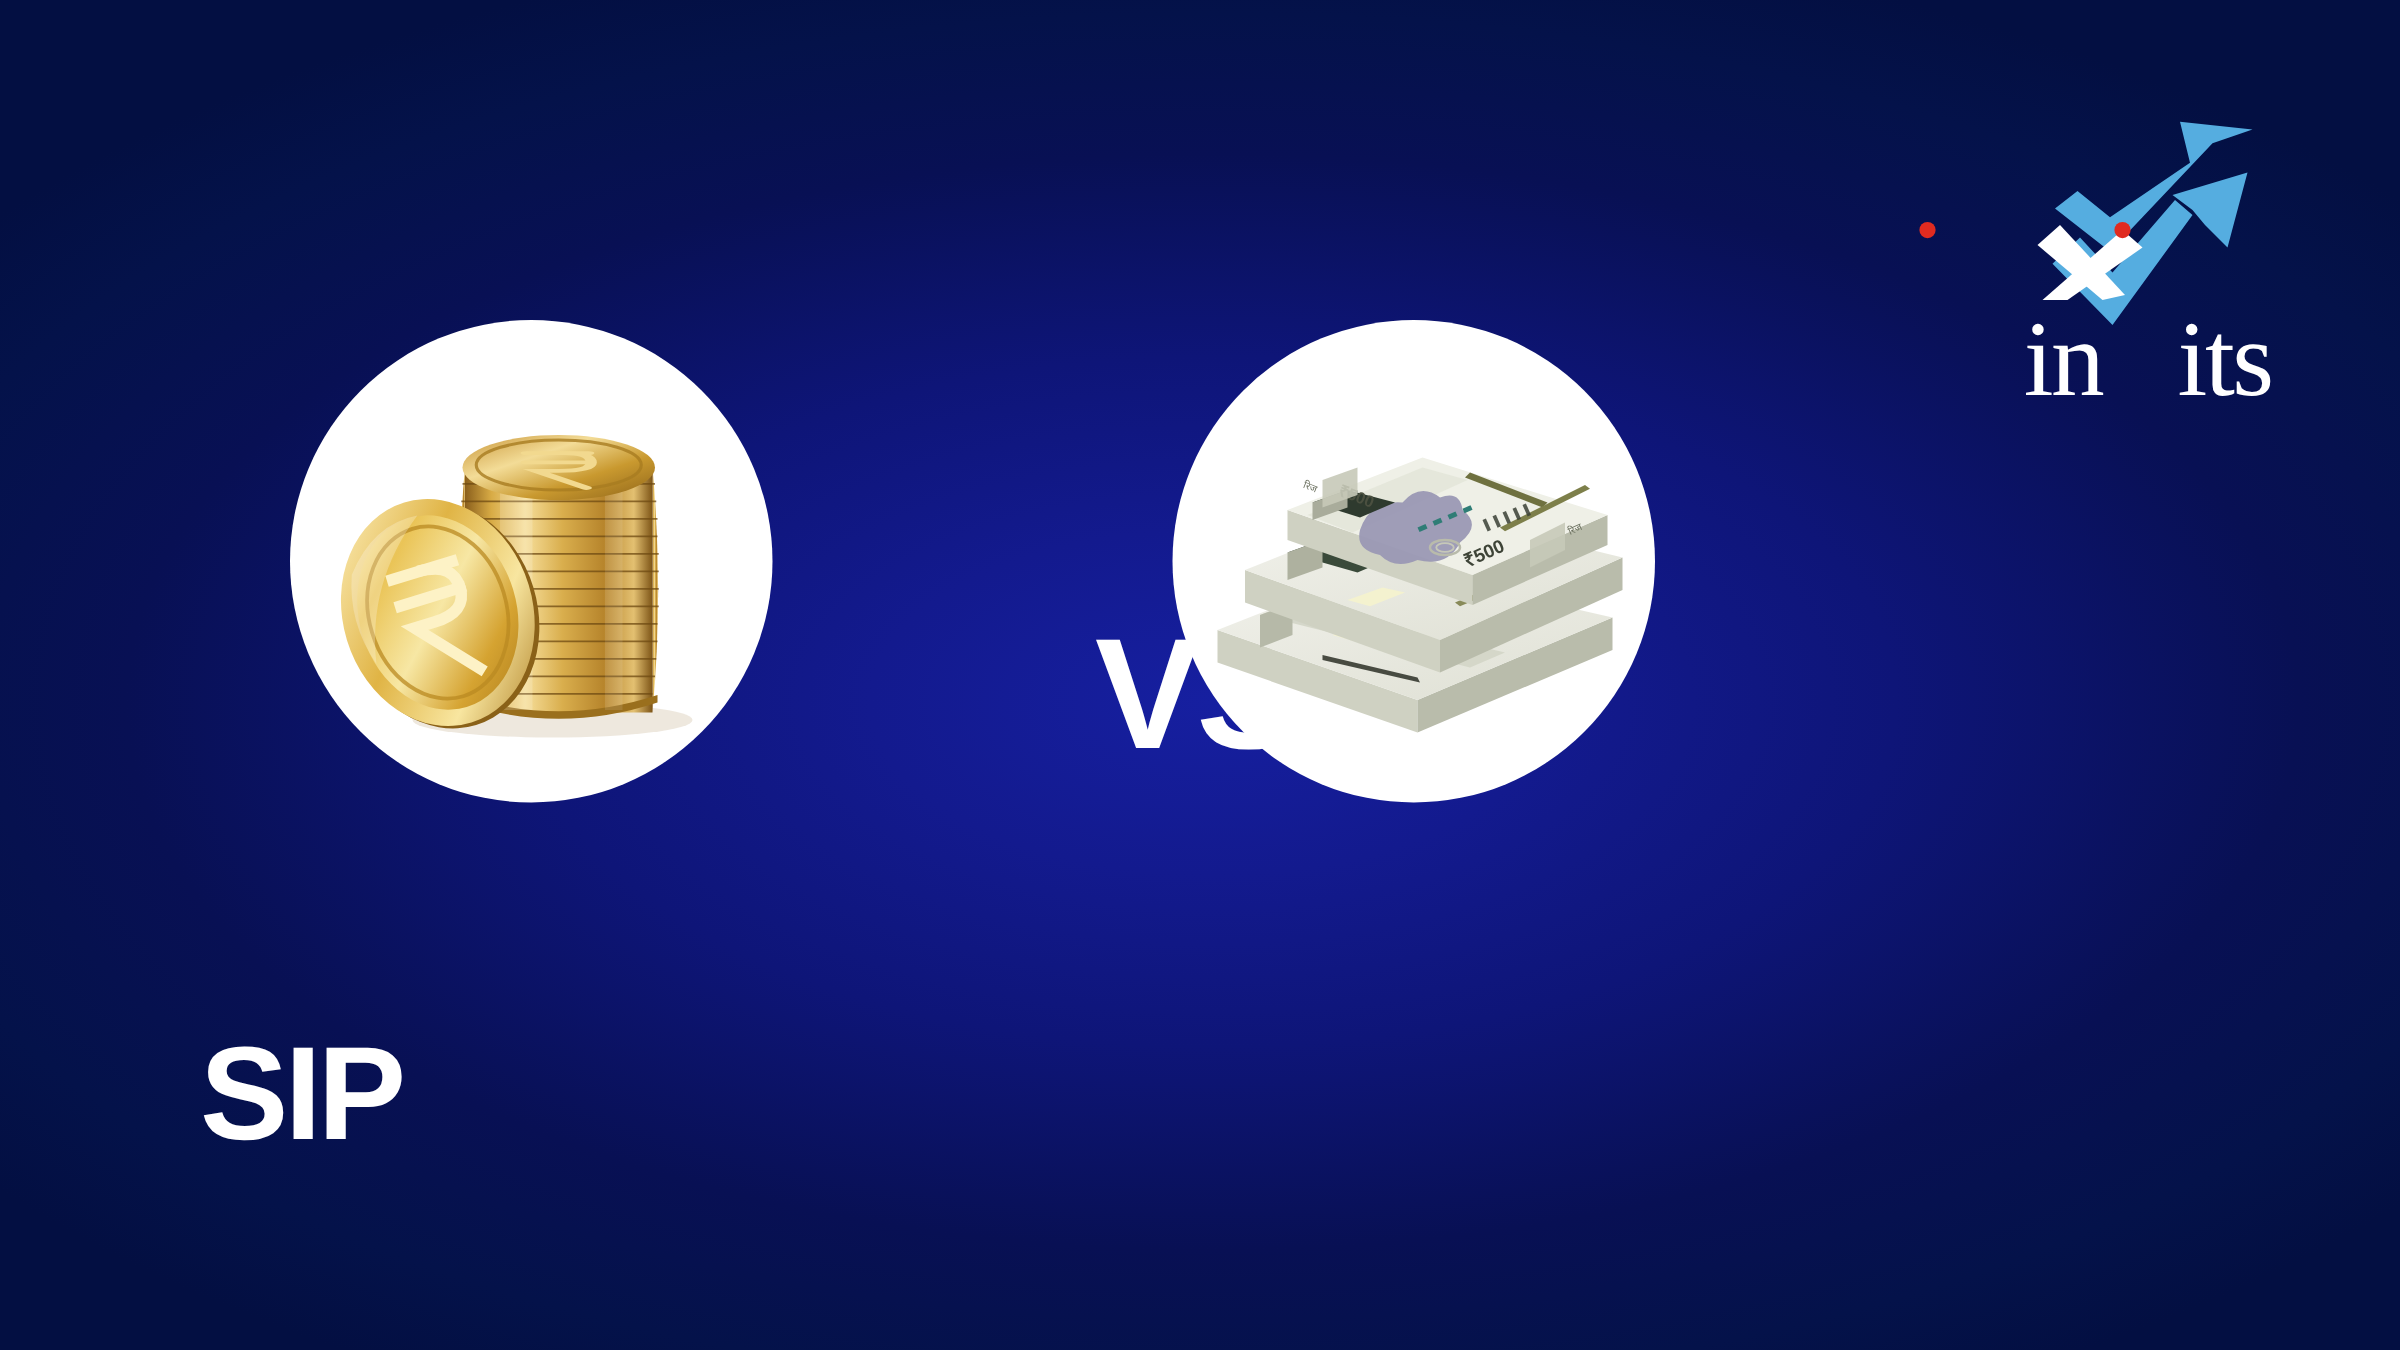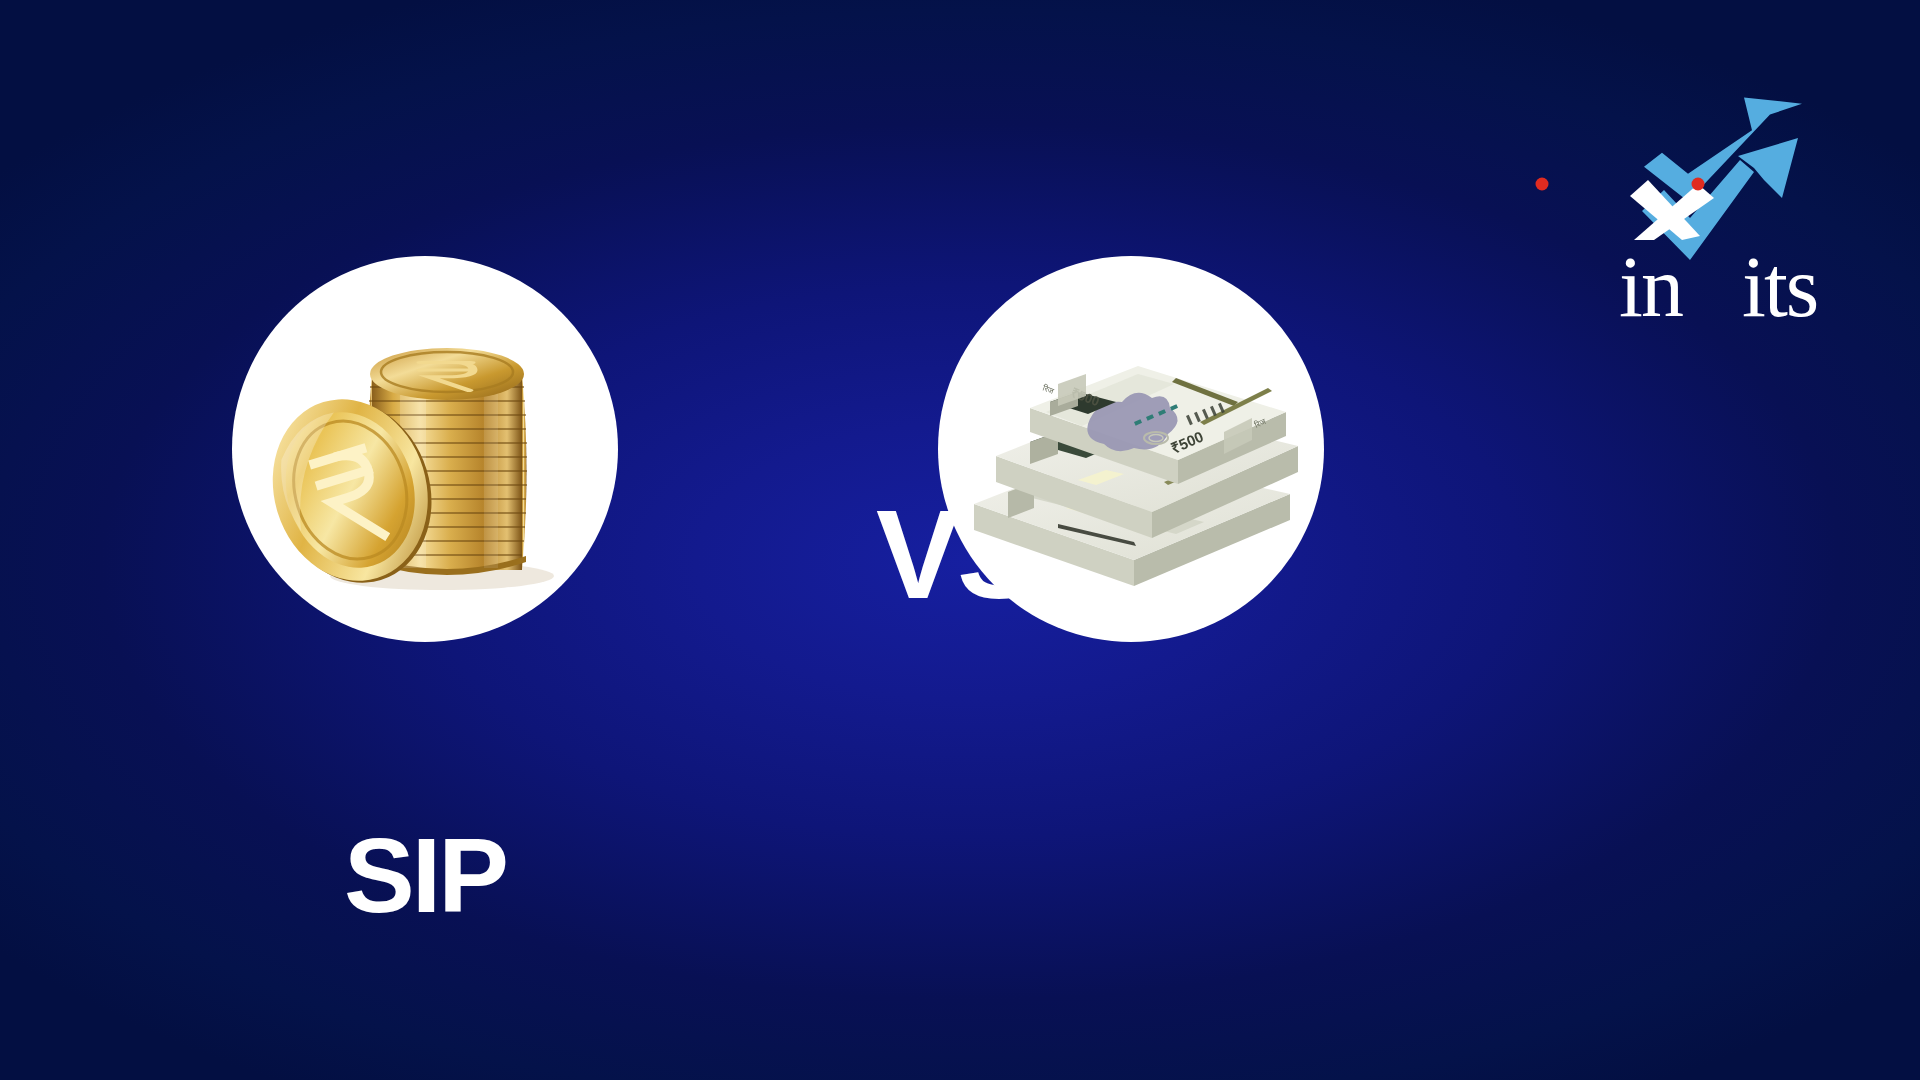--- a/index.html
+++ b/index.html
@@ -103,21 +103,20 @@
   
   .label {
     position: absolute;
     color: #ffffff;
     font-family: "Liberation Sans", sans-serif;
     font-weight: bold;
     font-size: 106px;
     line-height: 106px;
     letter-spacing: -3px;
     white-space: nowrap;
-    text-align: center;
   }
   #label-sip {
     left: 160px;
     top: 822px;
     width: 530px;
   }
   #label-lump {
     left: 880px;
     top: 822px;
     width: 920px;

